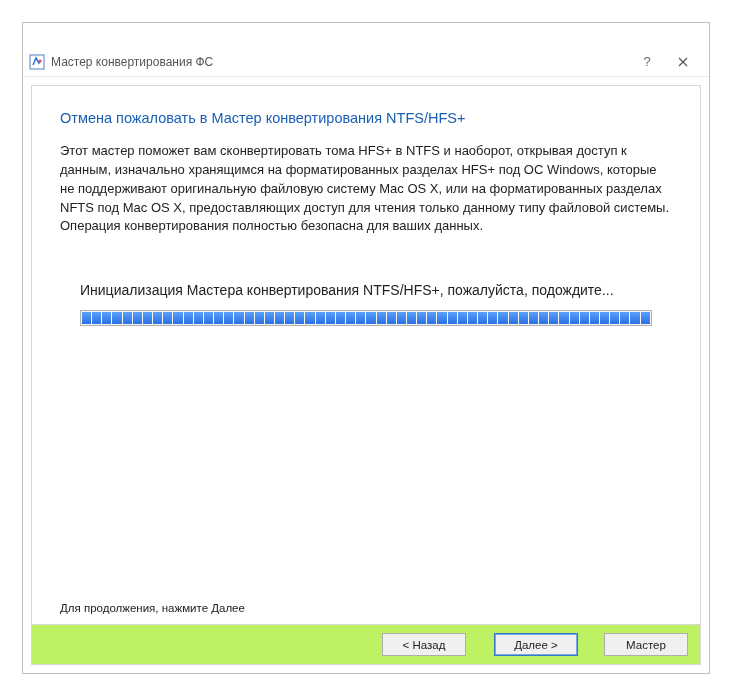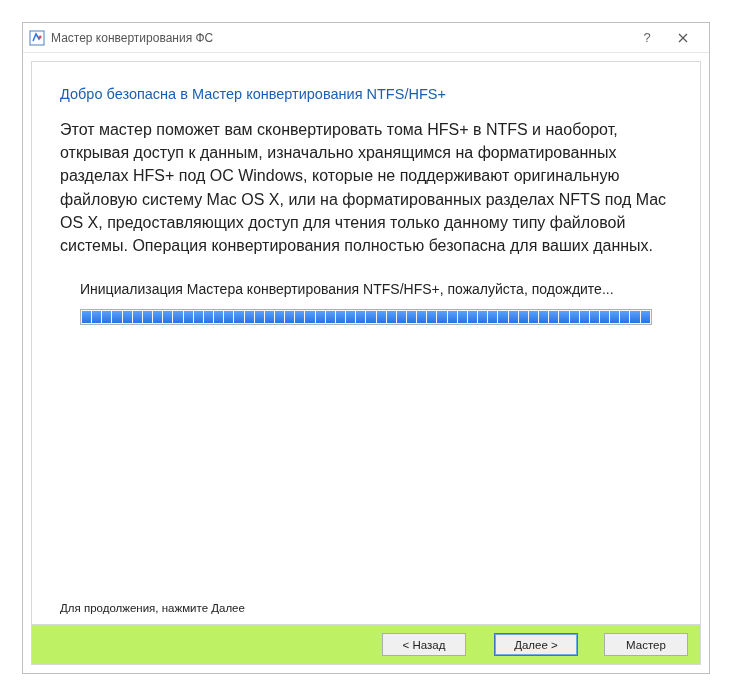--- a/index.html
+++ b/index.html
@@ -19,20 +19,21 @@
     display: flex;
     flex-direction: column;
   }
   .titlebar {
     height: 30px;
     display: flex;
     align-items: center;
     padding: 0 8px 0 6px;
     background: #fff;
     border-bottom: 1px solid #e8e8e8;
+    margin-top: 24px;
   }
   .titlebar-icon {
     width: 16px; height: 16px;
     margin-right: 6px;
     display: flex; align-items:center; justify-content:center;
   }
   .titlebar-title {
     font-size: 12px; color: #555;
     flex: 1;
   }
@@ -54,24 +55,24 @@
     padding: 24px 28px 12px 28px;
     overflow: hidden;
   }
   .heading {
     color: #1a5fb4;
     font-size: 14.5px;
     font-weight: 400;
     margin-bottom: 16px;
   }
   .description {
-    font-size: 16px;
+    font-size: 13px;
     color: #222;
     line-height: 1.45;
-    margin-bottom: 24px;
+    margin-bottom: 46px;
   }
   .status {
     font-size: 14px;
     color: #222;
     margin: 0 0 12px 20px;
   }
   .progress-wrap {
     margin: 0 20px;
     height: 16px;
     border: 1px solid #b0b0b0;
@@ -126,21 +127,21 @@
     <div class="titlebar-btn">?</div>
     <div class="titlebar-btn">
       <svg width="10" height="10" viewBox="0 0 10 10">
           <path d="M1 1 L9 9 M9 1 L1 9" stroke="#555" stroke-width="1.2"></path>
         </svg>
     </div>
   </div>
 
   <div class="inner">
     <div class="content">
-      <div class="heading">Добро безопасна в Мастер конвертирования NTFS/HFS+</div>
+      <div class="heading">Отмена пожаловать в Мастер конвертирования NTFS/HFS+</div>
       <div class="description">Этот мастер поможет вам сконвертировать тома HFS+ в NTFS и наоборот, открывая доступ к данным, изначально хранящимся на форматированных разделах HFS+ под ОС Windows, которые не поддерживают оригинальную файловую систему Mac OS X, или на форматированных разделах NFTS под Mac OS X, предоставляющих доступ для чтения только данному типу файловой системы. Операция конвертирования полностью безопасна для ваших данных.</div>
       <div class="status">Инициализация Мастера конвертирования NTFS/HFS+, пожалуйста, подождите...</div>
       <div class="progress-wrap" id="progress">
           <div class="progress-seg"></div>
           <div class="progress-seg"></div>
           <div class="progress-seg"></div>
           <div class="progress-seg"></div>
           <div class="progress-seg"></div>
           <div class="progress-seg"></div>
           <div class="progress-seg"></div>

